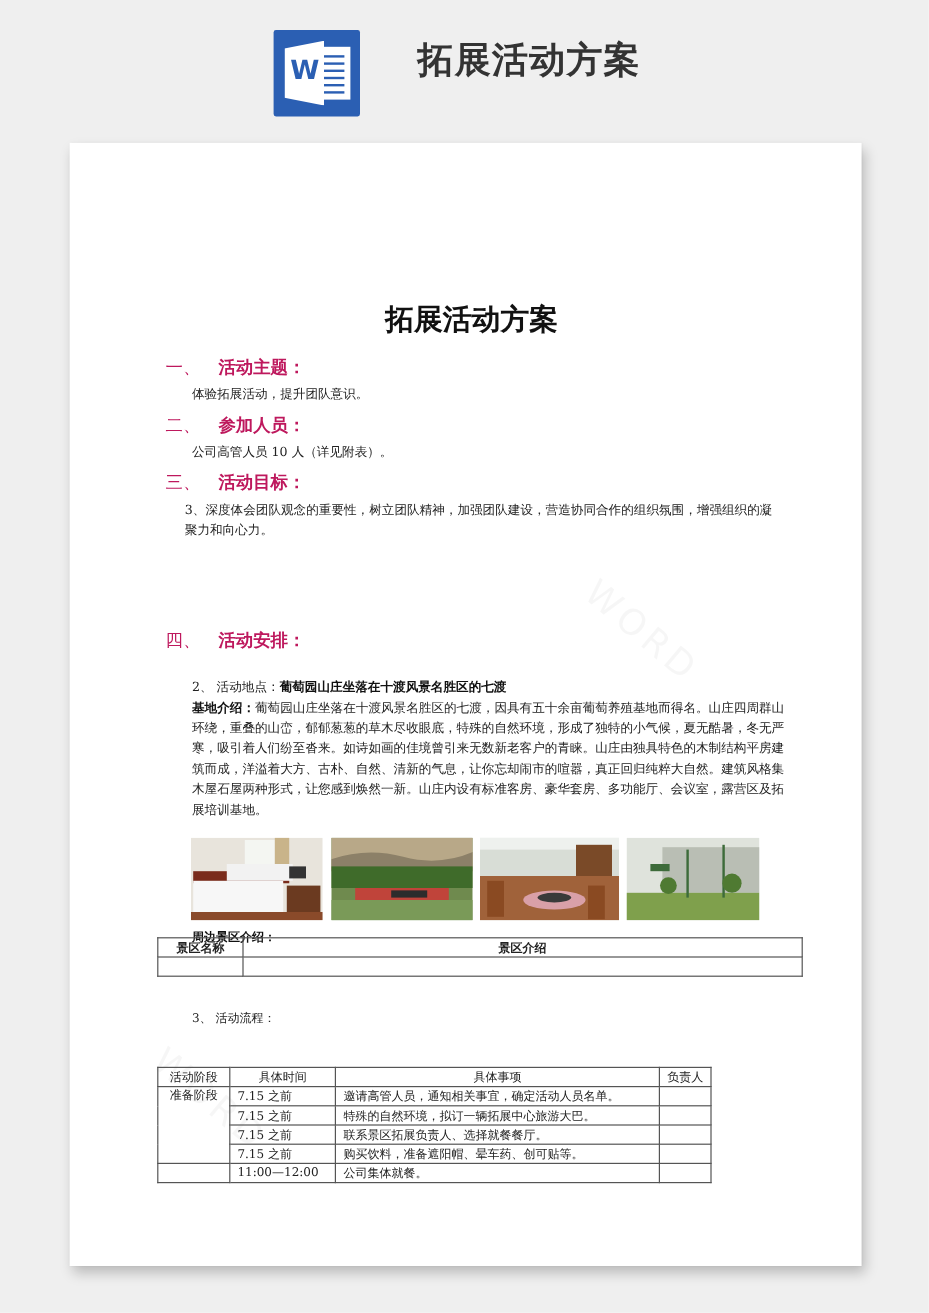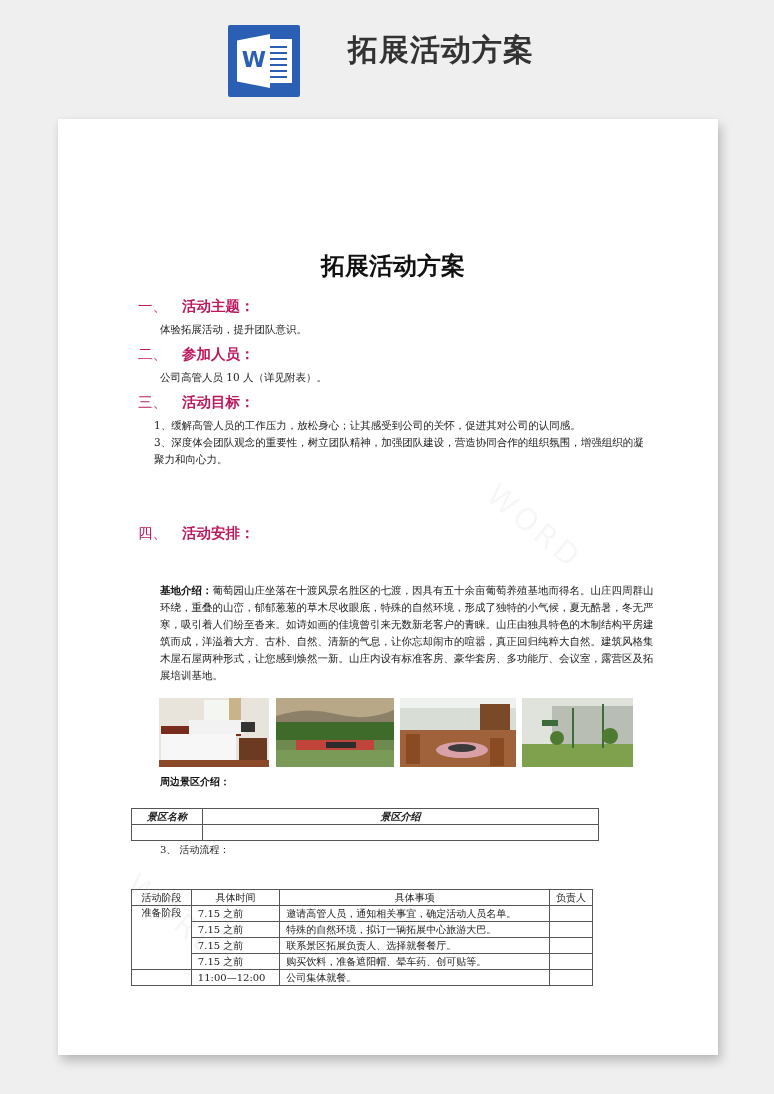--- a/index.html
+++ b/index.html
@@ -103,26 +103,28 @@
 
   <div class="abs h1" style="left:80px; top:226px;">
     <span class="num">二、</span><span>参加人员：</span>
   </div>
   <div class="abs body-text" style="left:102px; top:250px;">公司高管人员 10 人（详见附表）。</div>
 
   <div class="abs h1" style="left:80px; top:274px;">
     <span class="num">三、</span><span>活动目标：</span>
   </div>
   <div class="abs para" style="left:96px; top:298px;">
-    <div>1、缓解高管人员的工作压力，放松身心；让其感受到公司的关怀，促进其对公司的认同感。</div>
     <div>3、深度体会团队观念的重要性，树立团队精神，加强团队建设，营造协同合作的组织氛围，增强组织的凝聚力和向心力。</div>
   </div>
 
   <div class="abs h1" style="left:80px; top:405px;">
     <span class="num">四、</span><span>活动安排：</span>
+  </div>
+  <div class="abs para" style="left:102px; top:446px;">
+    <span>2、 活动地点：</span><span class="bold">葡萄园山庄坐落在十渡风景名胜区的七渡</span>
   </div>
   <div class="abs para" style="left:102px; top:463px;">
     <span class="bold">基地介绍：</span><span>葡萄园山庄坐落在十渡风景名胜区的七渡，因具有五十余亩葡萄养殖基地而得名。山庄四周群山环绕，重叠的山峦，郁郁葱葱的草木尽收眼底，特殊的自然环境，形成了独特的小气候，夏无酷暑，冬无严寒，吸引着人们纷至沓来。如诗如画的佳境曾引来无数新老客户的青睐。山庄由独具特色的木制结构平房建筑而成，洋溢着大方、古朴、自然、清新的气息，让你忘却闹市的喧嚣，真正回归纯粹大自然。建筑风格集木屋石屋两种形式，让您感到焕然一新。山庄内设有标准客房、豪华套房、多功能厅、会议室，露营区及拓展培训基地。</span>
   </div>
 
   <div class="photo" style="left:101px; width:110px;">
     <svg width="110" height="69" viewBox="0 0 110 69">
       <rect width="110" height="69" fill="#e8e4dc"></rect>
       <rect x="45" y="2" width="28" height="22" fill="#f4f6f2"></rect>
       <rect x="70" y="0" width="12" height="38" fill="#c9b48a"></rect>
@@ -164,21 +166,21 @@
       <rect x="0" y="46" width="111" height="23" fill="#7fa04c"></rect>
       <rect x="50" y="10" width="2" height="40" fill="#3d6b3a"></rect>
       <rect x="80" y="6" width="2" height="44" fill="#3d6b3a"></rect>
       <circle cx="35" cy="40" r="7" fill="#4f7a32"></circle>
       <circle cx="88" cy="38" r="8" fill="#4f7a32"></circle>
       <rect x="20" y="22" width="16" height="6" fill="#3d6b3a"></rect>
     </svg>
   </div>
 
   <div class="abs body-text bold" style="left:102px; top:654px; font-size:10px;">周边景区介绍：</div>
-  <table class="scenic" style="left:73px; top:689px; width:468px;font-style:italic;">
+  <table class="scenic" style="left:73px; top:662px; width:538px;">
     <tbody>
         <tr>
       <th style="width:71px;">景区名称</th>
       <th>景区介绍</th>
     </tr>
     <tr>
       <td></td>
       <td></td>
     </tr>
   </tbody>

